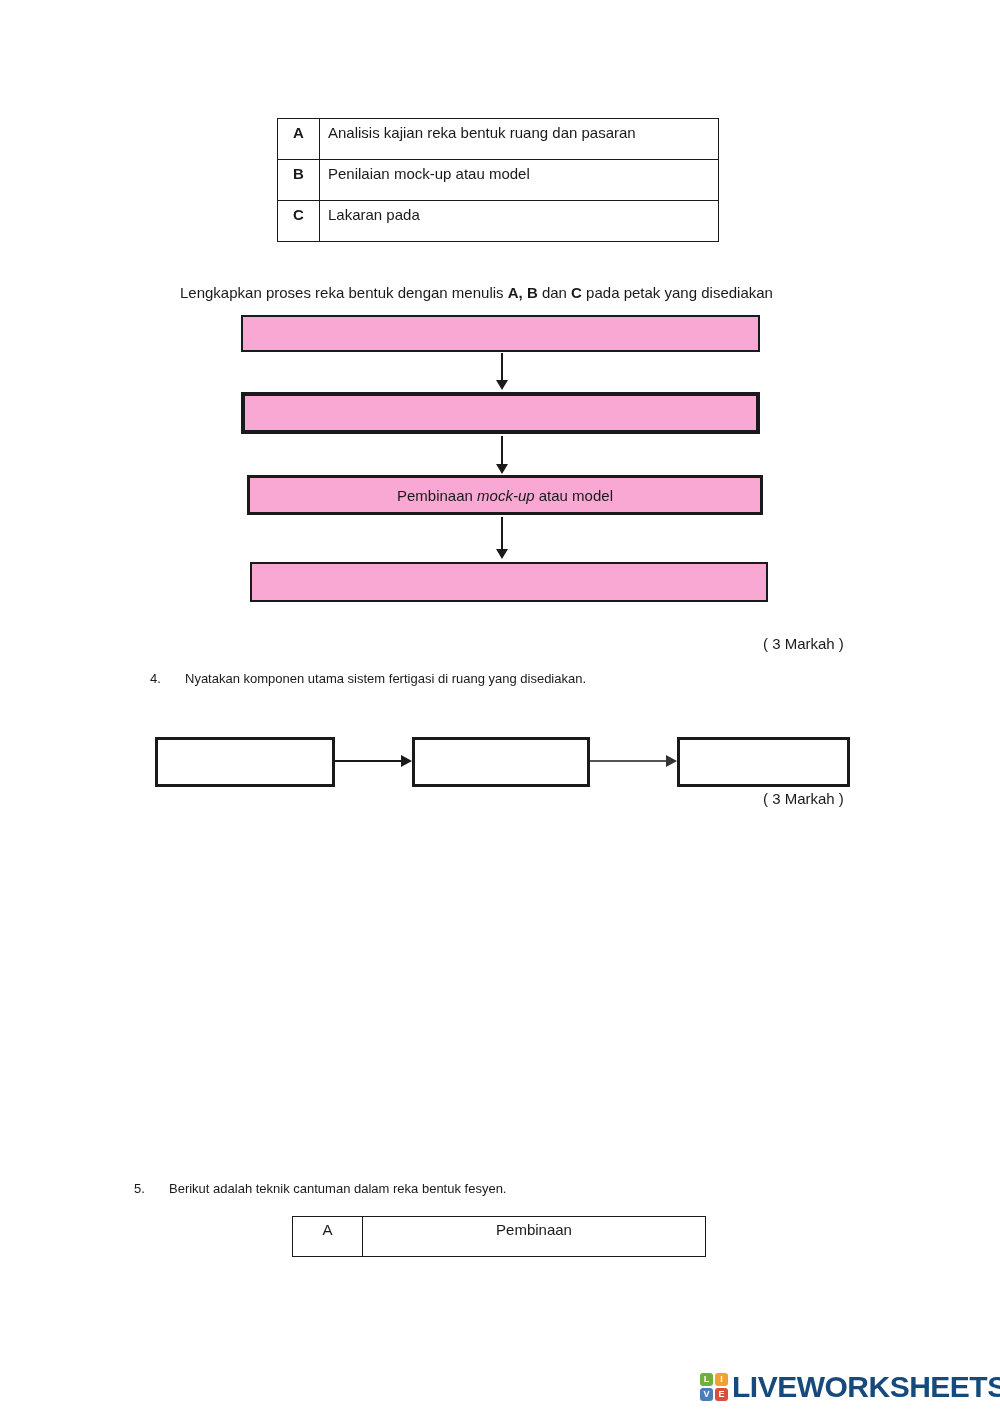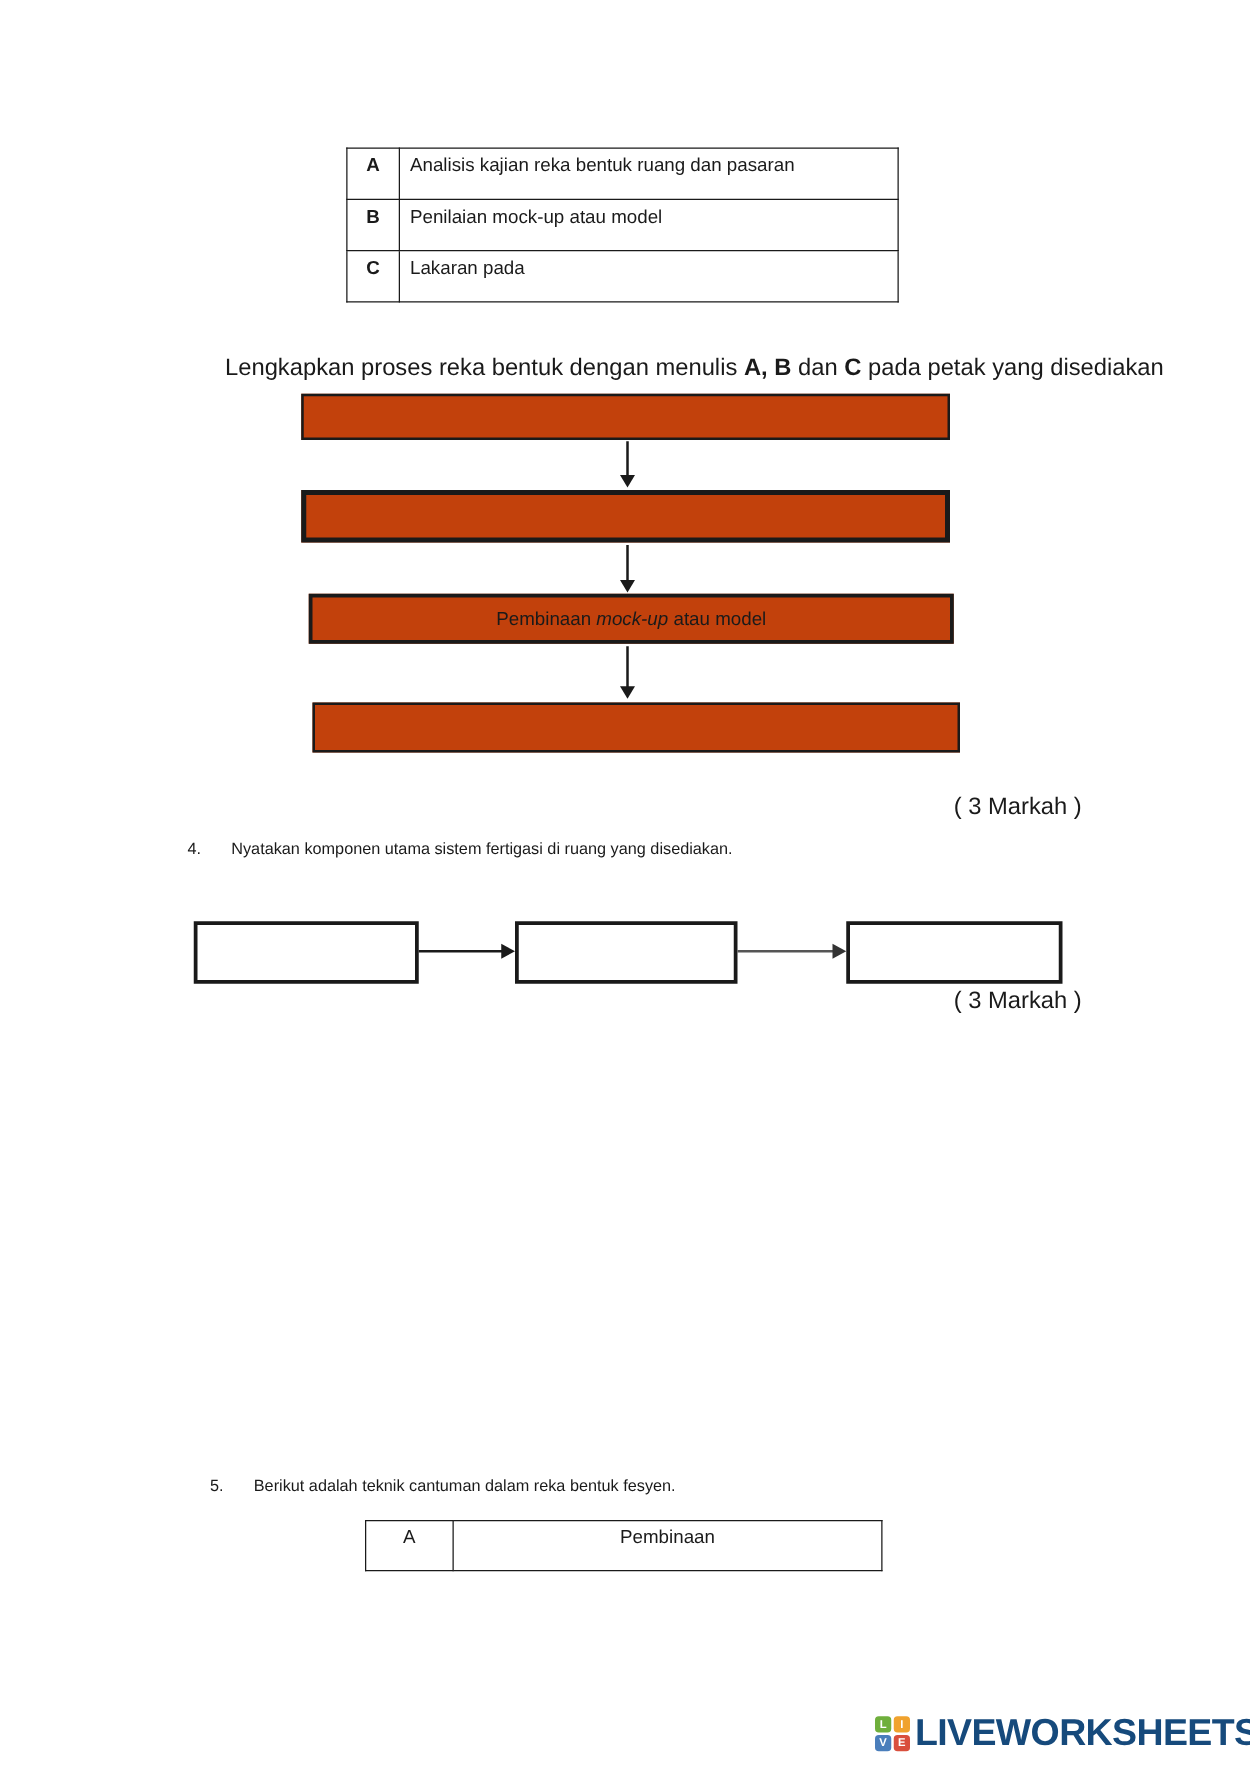--- a/index.html
+++ b/index.html
@@ -28,54 +28,54 @@
     height: 41px;
     vertical-align: top;
     padding: 5px 8px;
   }
   .key-table .kcol { width: 42px; text-align: center; font-weight: bold; }
 
   
   .instruction {
     position: absolute;
     left: 180px; top: 284px;
-    font-size: 19px;
+    font-size: 15px;
     white-space: nowrap;
   }
   .b { font-weight: bold; }
   .i { font-style: italic; }
 
   
-  .fbox { position: absolute; background: #c2410c; }
+  .fbox { position: absolute; background: #f9a8d4; }
   .fbox1 { left: 241px; top: 315px; width: 519px; height: 37px; border: 2px solid #1a1a1a; }
   .fbox2 { left: 241px; top: 392px; width: 519px; height: 42px; border: 4px solid #1a1a1a; }
   .fbox3 { left: 247px; top: 475px; width: 516px; height: 40px; border: 3px solid #1a1a1a;
            display: flex; align-items: center; justify-content: center; font-size: 15px; }
   .fbox4 { left: 250px; top: 562px; width: 518px; height: 40px; border: 2px solid #1a1a1a; }
 
   .v-arrow { position: absolute; width: 0; }
   .v-arrow .line { position: absolute; left: -1px; top: 0; width: 2px; background: #1a1a1a; }
   .v-arrow .head {
     position: absolute; left: -6px; width: 0; height: 0;
     border-left: 6px solid transparent; border-right: 6px solid transparent;
     border-top: 10px solid #1a1a1a;
   }
   .va1 { left: 502px; top: 353px; } .va1 .line { height: 28px; } .va1 .head { top: 27px; }
   .va2 { left: 502px; top: 436px; } .va2 .line { height: 29px; } .va2 .head { top: 28px; }
   .va3 { left: 502px; top: 517px; } .va3 .line { height: 33px; } .va3 .head { top: 32px; }
 
-  .marks { position: absolute; font-size: 19px; white-space: nowrap; text-align: center; }
+  .marks { position: absolute; font-size: 15px; white-space: nowrap; text-align: center; }
   .marks1 { left: 763px; top: 635px; }
   .marks2 { left: 763px; top: 790px; }
 
   
   .question { position: absolute; font-size: 13px; white-space: nowrap; }
   .q-num { display: inline-block; width: 35px; }
   .q4 { left: 150px; top: 671px; }
-  .q5 { left: 168px; top: 1181px; }
+  .q5 { left: 134px; top: 1181px; }
 
   
   .hbox { position: absolute; top: 737px; height: 50px; border: 3px solid #1a1a1a; background: #fff; }
   .hbox1 { left: 155px; width: 180px; }
   .hbox2 { left: 412px; width: 178px; }
   .hbox3 { left: 677px; width: 173px; }
 
   .h-arrow { position: absolute; top: 761px; height: 0; }
   .h-arrow .line { position: absolute; top: -1px; height: 2px; left: 0; }
   .h-arrow .head {

